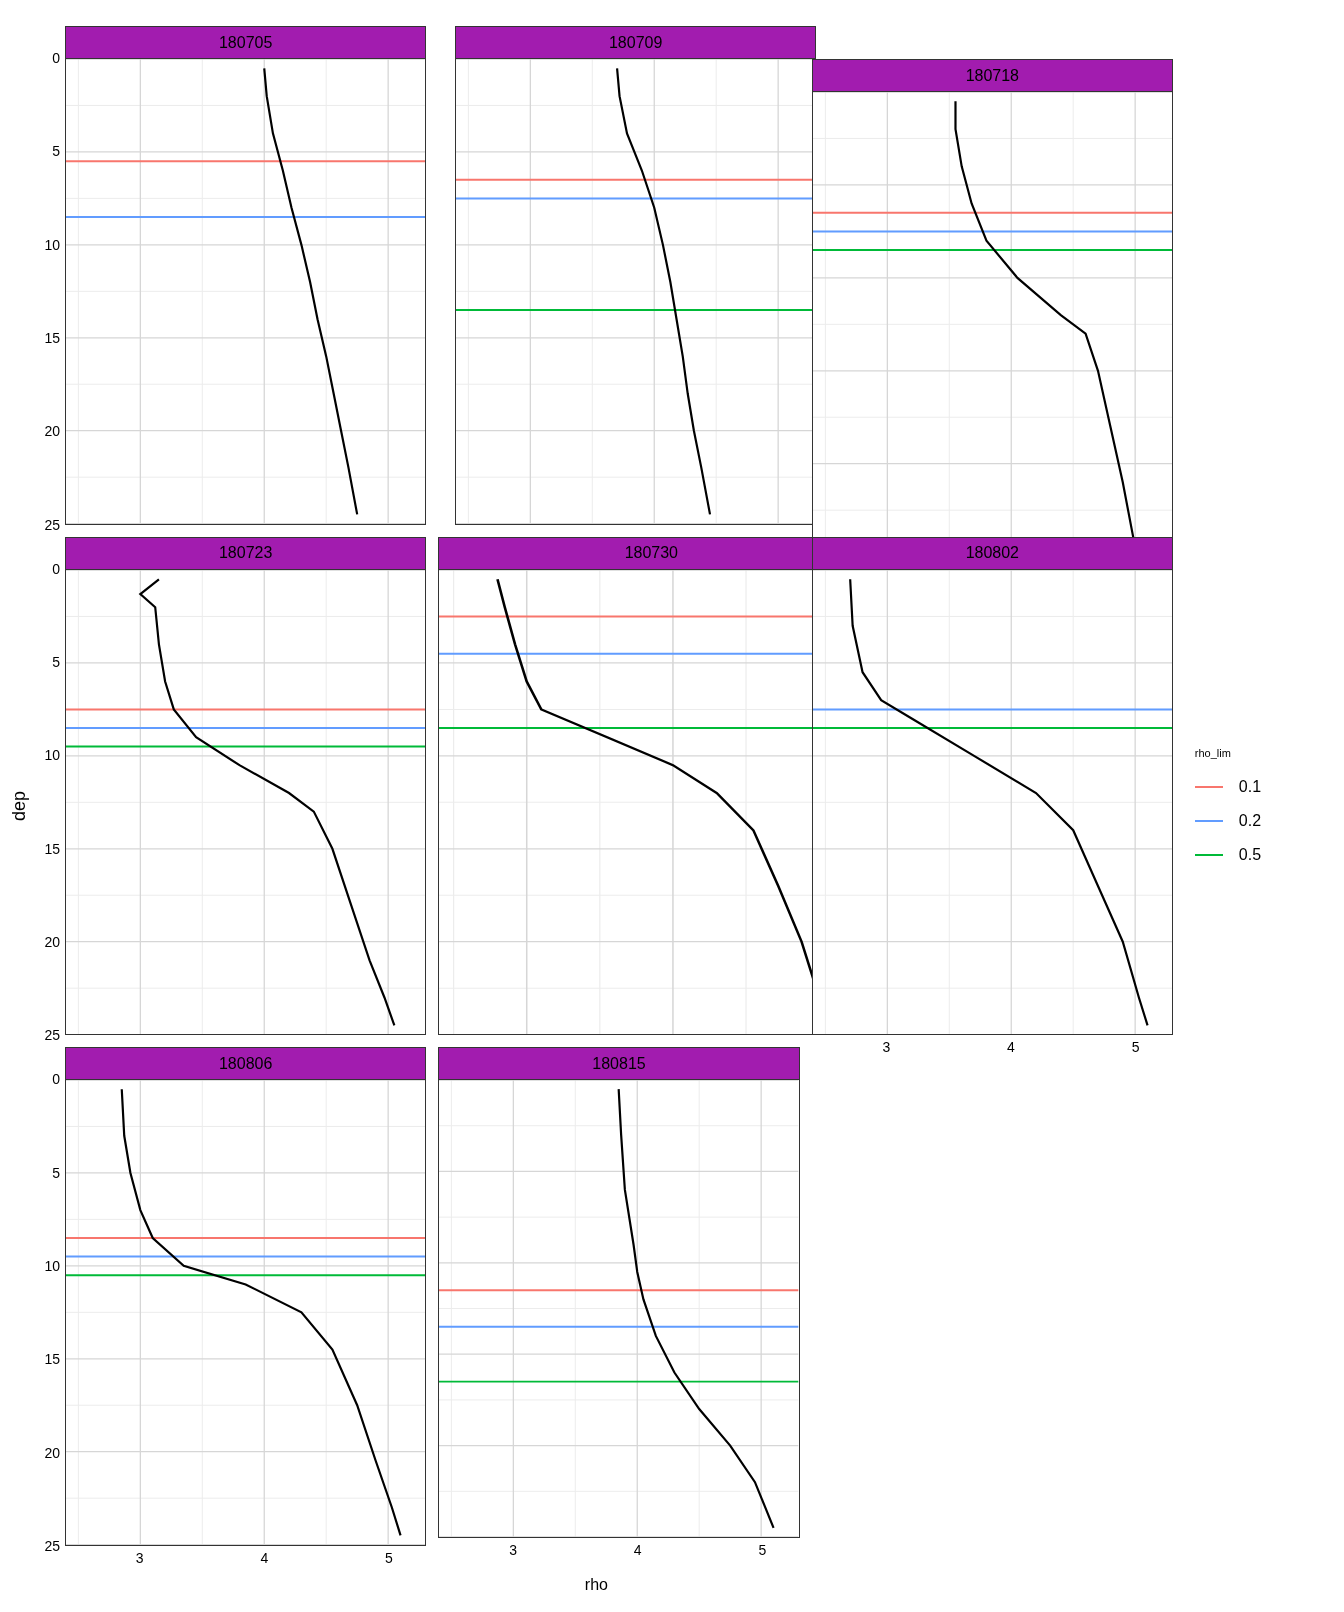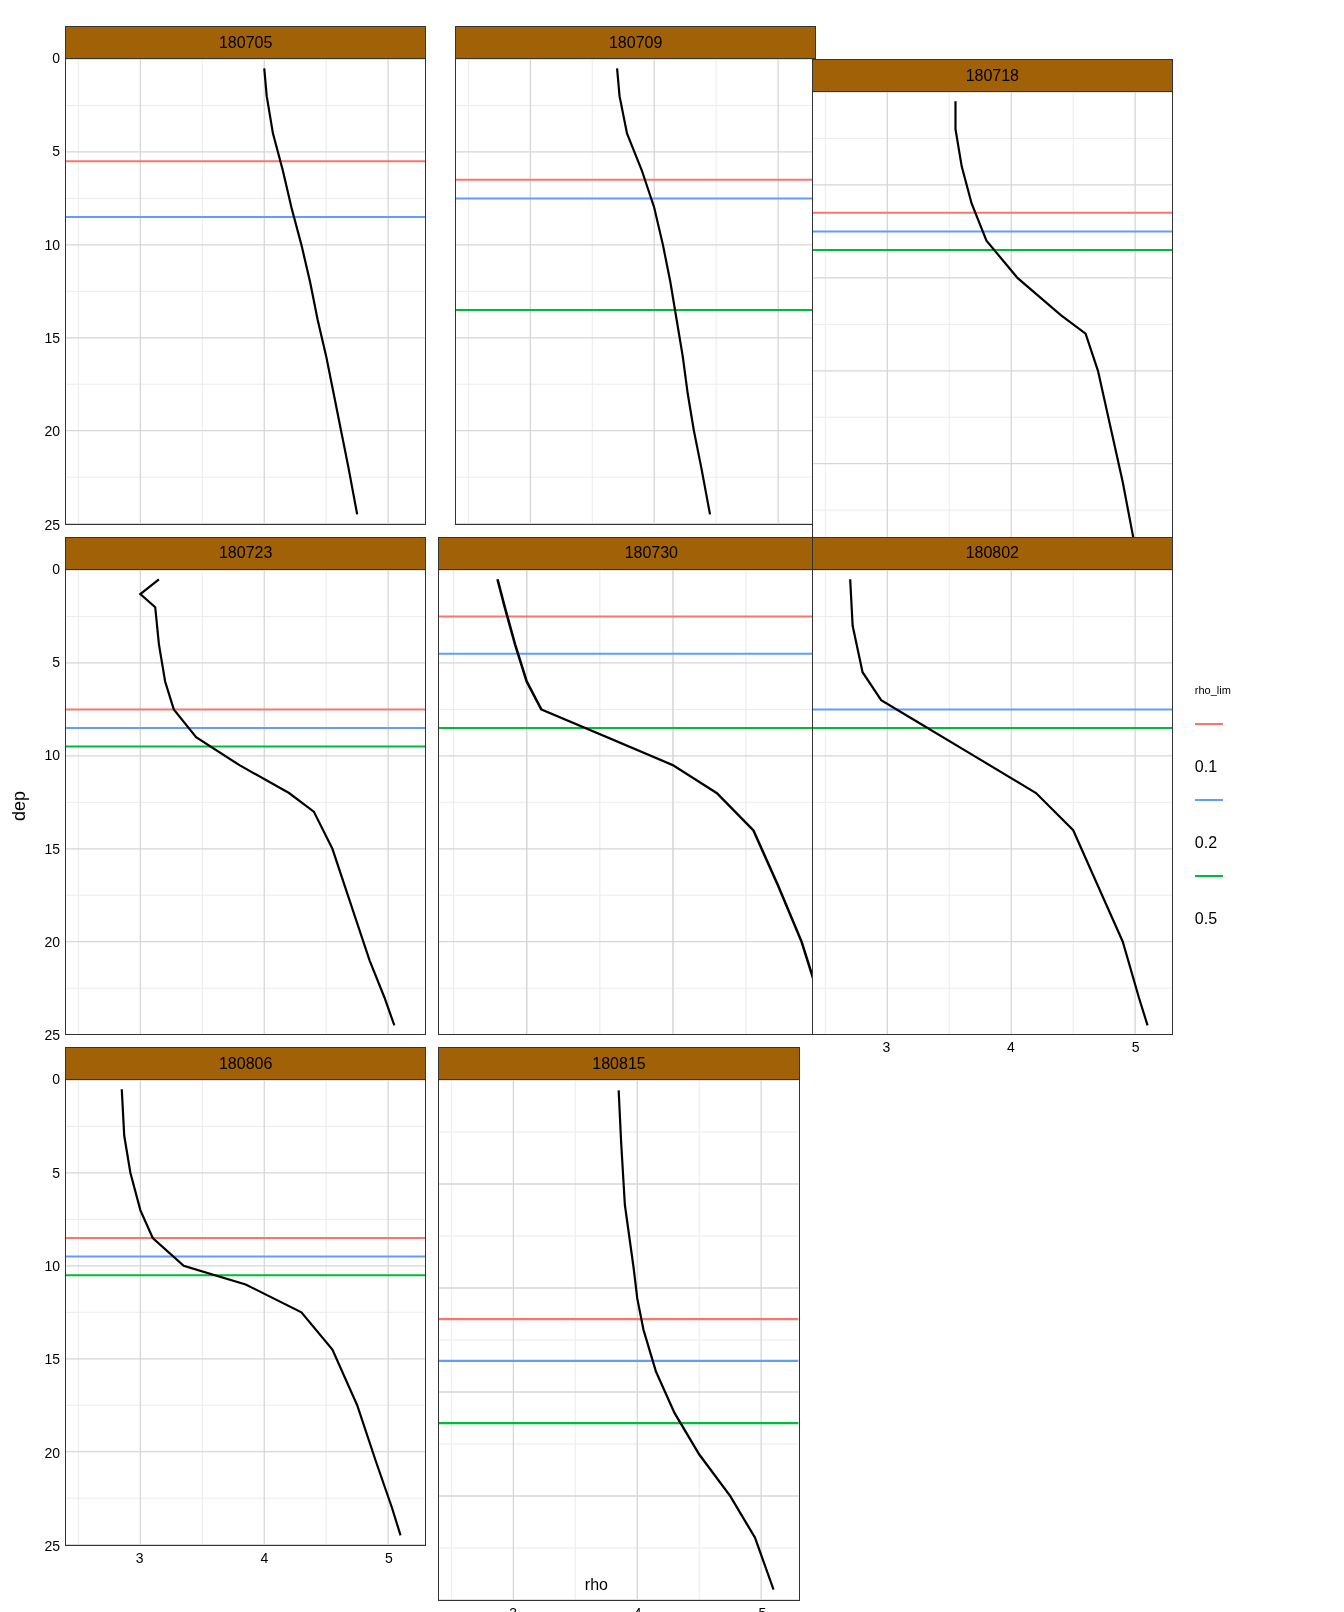--- a/index.html
+++ b/index.html
@@ -46,21 +46,21 @@
     bottom: 50px; 
   }
   .cell {
     position: absolute;
     box-sizing: border-box;
   }
   .strip {
     position: absolute;
     left: 0; right: 0; top: 0;
     height: 32px;
-    background: #a16207;
+    background: #a21caf;
     border: 1px solid #333333;
     border-bottom: none;
     box-sizing: border-box;
     display: flex;
     align-items: center;
     justify-content: center;
     font-size: 16px;
     text-align: center;
   }
   .panel {
@@ -112,24 +112,23 @@
     display: flex;
     flex-direction: column;
     gap: 14px;
   }
   .legend-title {
     font-size: 11px;
     margin-bottom: 4px;
   }
   .legend-item {
     display: flex;
-    align-items: flex-start;
-    gap: 24px;
+    align-items: center;
+    gap: 16px;
     font-size: 16px;
-    flex-direction: column;
   }
   .legend-key {
     width: 28px;
     height: 20px;
     background: #ffffff;
     position: relative;
     box-sizing: border-box;
   }
   .legend-key .line {
     position: absolute;
@@ -409,21 +408,21 @@
             <div class="ytick" style="top: 280px;">15</div>
             <div class="ytick" style="top: 373.333px;">20</div>
             <div class="ytick" style="top: 466.667px;">25</div>
           </div>
           <div class="xticks">
             <div class="xtick" style="left: 74.7586px;">3</div>
             <div class="xtick" style="left: 199.356px;">4</div>
             <div class="xtick" style="left: 323.954px;">5</div>
           </div>
         </div>
-        <div class="cell" style="left: 373.333px; top: 1021.33px; width: 361.333px; height: 554px;">
+        <div class="cell" style="left: 373.333px; top: 1021.33px; width: 361.333px; height: 491px;">
           <div class="strip">
             <span>180815</span>
           </div>
           <div class="panel">
             <svg viewBox="0 0 361.3333333333333 466.6666666666667" preserveAspectRatio="none">
               <g stroke="#ececec" stroke-width="1">
                 <line x1="12.45977011494254" x2="12.45977011494254" y1="0" y2="466.6666666666667"></line>
                 <line x1="137.05747126436782" x2="137.05747126436782" y1="0" y2="466.6666666666667"></line>
                 <line x1="261.6551724137931" x2="261.6551724137931" y1="0" y2="466.6666666666667"></line>
                 <line y1="46.66666666666667" y2="46.66666666666667" x1="0" x2="361.3333333333333"></line>

